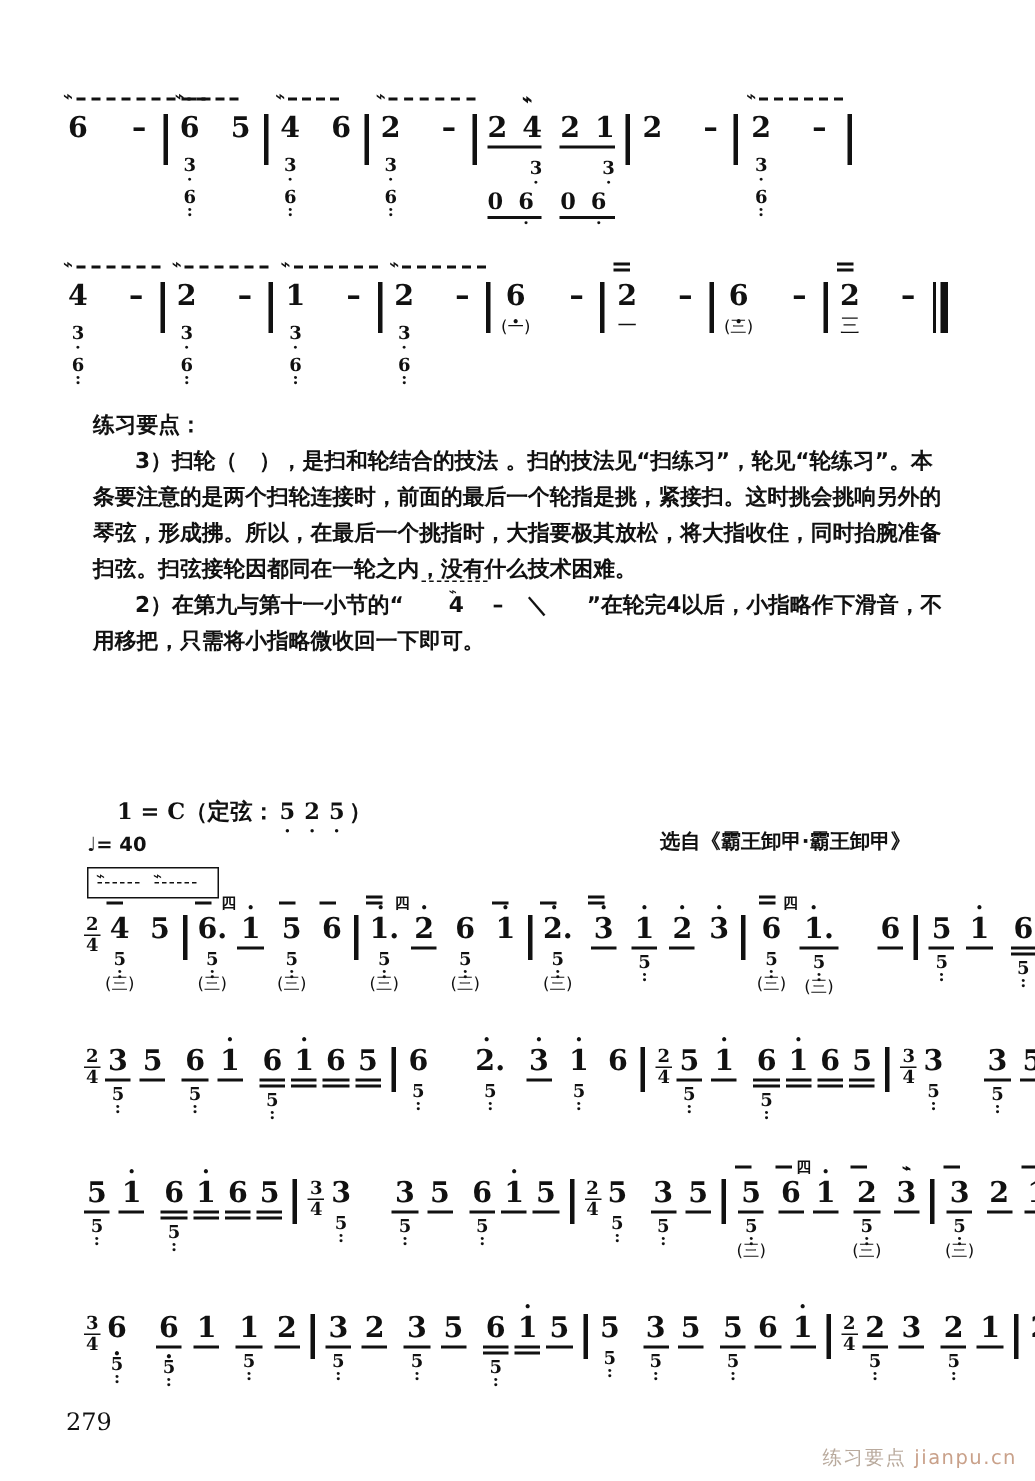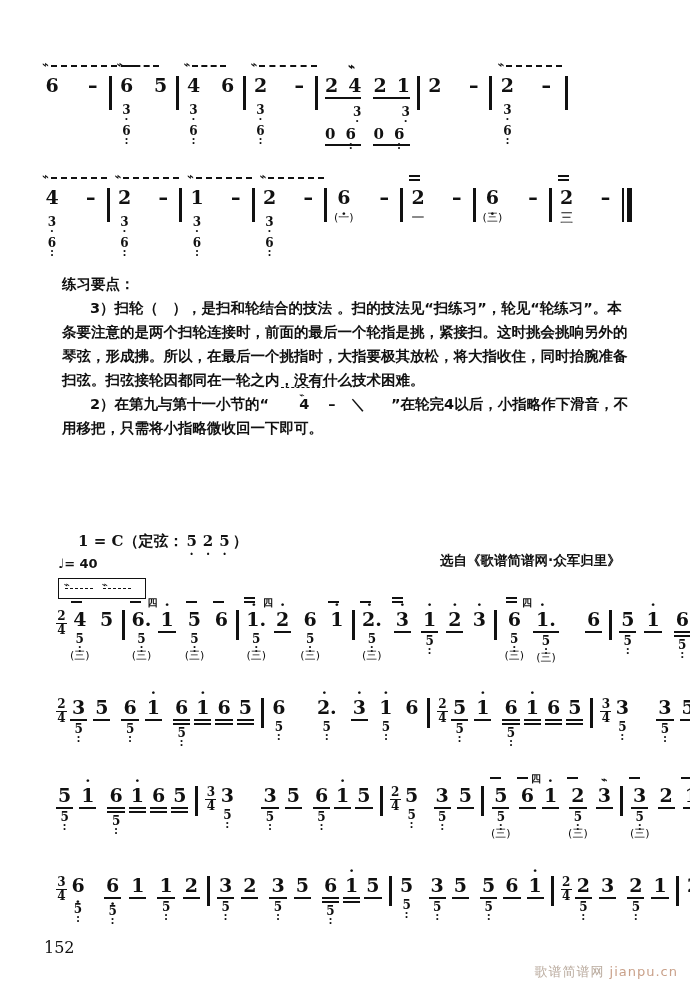--- a/index.html
+++ b/index.html
@@ -303,21 +303,21 @@
     </p>
   </div>
 
 
   <div class="abs keyline" style="left:58px;top:532px;margin-left:20px;">
     <span>1 = C</span><span>（定弦：</span><b style="position:relative;padding:0 3px;">5<span style="position:absolute;left:50%;bottom:-6px;transform:translateX(-50%);font-size:12px;line-height:4px;">·</span></b><b style="position:relative;padding:0 3px;">2<span style="position:absolute;left:50%;bottom:-6px;transform:translateX(-50%);font-size:12px;line-height:4px;">·</span></b><b style="position:relative;padding:0 3px;">5<span style="position:absolute;left:50%;bottom:-6px;transform:translateX(-50%);font-size:12px;line-height:4px;">·</span></b><span>）</span>
   </div>
   <div class="abs" style="left:58px;top:556px;font-size:13px;font-weight:bold;">
     <span>♩= 40</span>
   </div>
-  <div class="abs source" style="left:440px;top:552px;">选自《歌谱简谱网·众军归里》</div>
+  <div class="abs source" style="left:440px;top:552px;">选自《霸王卸甲·霸王卸甲》</div>
 
   <div class="abs lunbox" style="left:58px;top:578px;width:76px;height:16px;">
     <span style="position:absolute;left:5px;top:0px;font-size:10px;">⌁</span>
     <span style="position:absolute;left:6px;top:9px;width:28px;border-top:1.5px dashed #111;"></span>
     <span style="position:absolute;left:43px;top:0px;font-size:10px;">⌁</span>
     <span style="position:absolute;left:44px;top:9px;width:28px;border-top:1.5px dashed #111;"></span>
   </div>
 
   <div class="abs" style="left:56px;top:610px;">
     <div class="staff">
@@ -760,19 +760,19 @@
         <div class="cell">
           <div class="num">2</div>
           <div class="sub">5</div>
         </div>
 
       </div>
 
     </div>
   </div>
 
-  <div class="abs pageno" style="left:44px;top:938px;">152</div>
+  <div class="abs pageno" style="left:44px;top:938px;">279</div>
   <div class="wm">
-    <span>歌谱简谱网</span>
+    <span>练习要点</span>
     <span class="en">jianpu.cn</span>
   </div>
 
 </div>
 
 </body></html>

